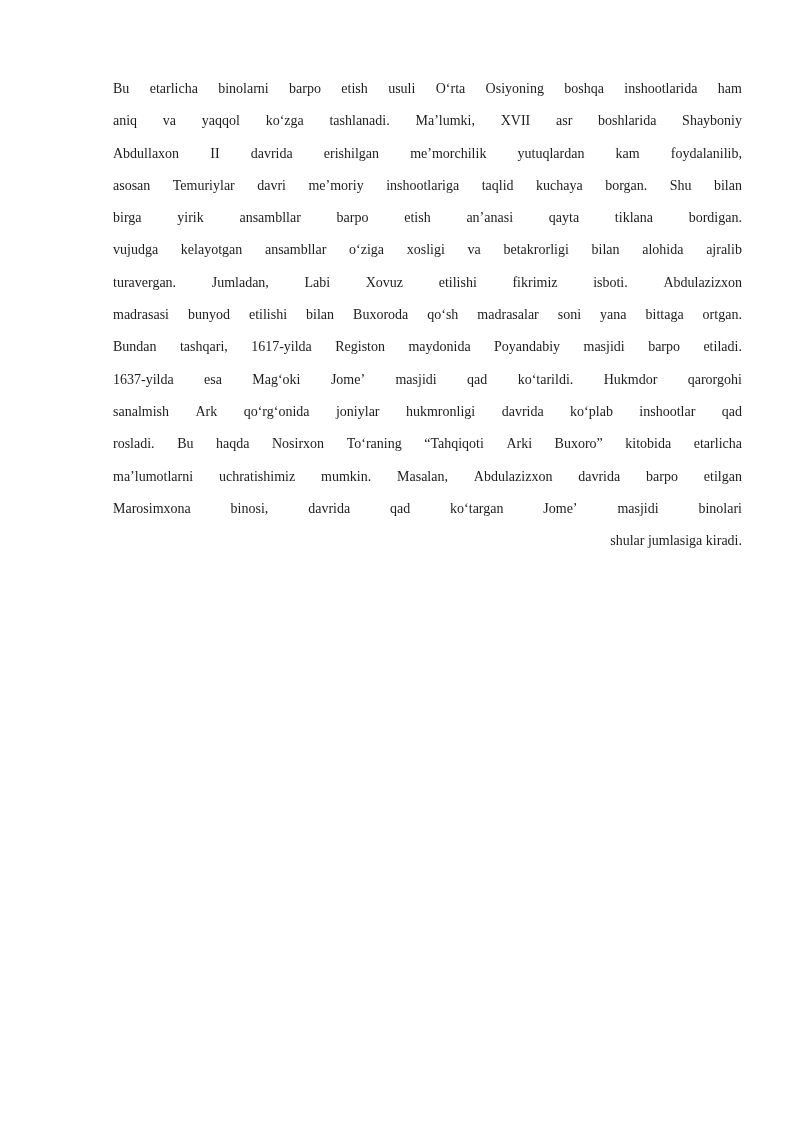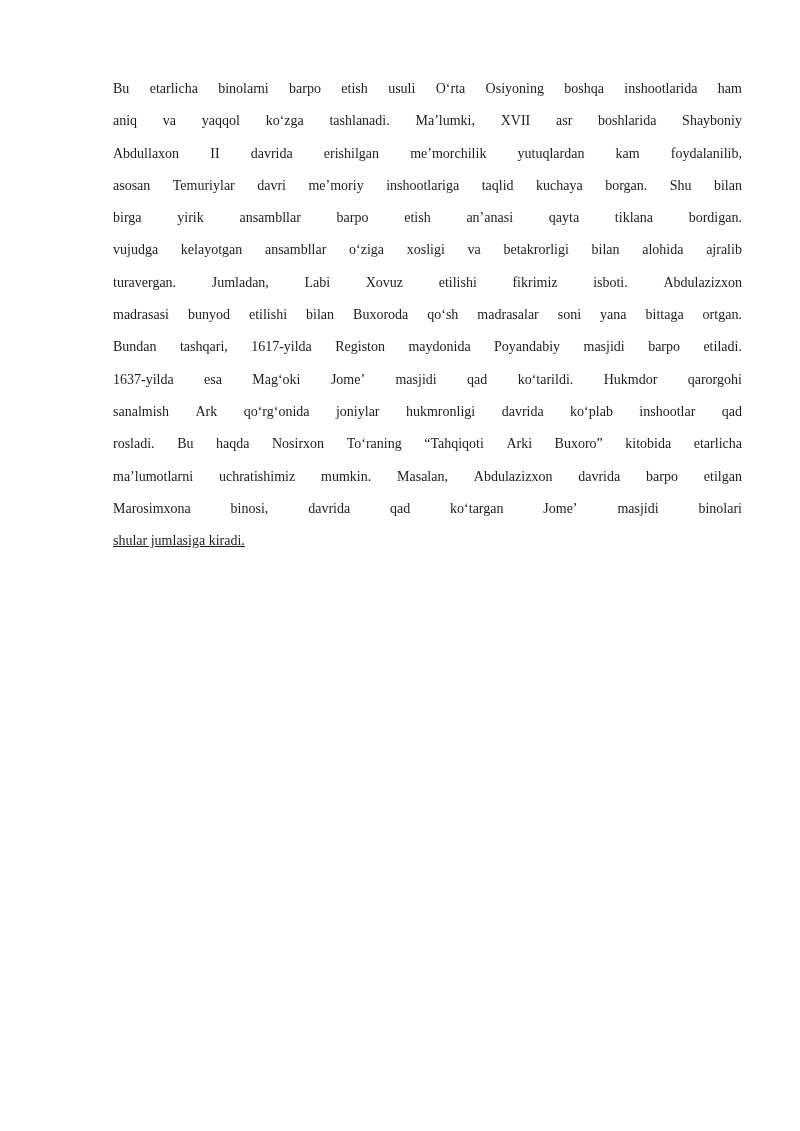--- a/index.html
+++ b/index.html
@@ -30,22 +30,21 @@
   .text-line {
     display: flex;
     justify-content: space-between;
     height: 32.3px;
     line-height: 32.3px;
     white-space: nowrap;
     overflow: visible;
   }
   .text-line.last {
     display: block;
-    text-align: left;
-    text-decoration: underline;
+    text-align: right;
   }
   .text-line span {
     display: inline-block;
   }
 </style>
 </head>
 <body>
 
 <div class="page" style="background: rgb(255, 255, 255);">
   <div class="paragraph" style="color: rgb(28, 28, 28);">

